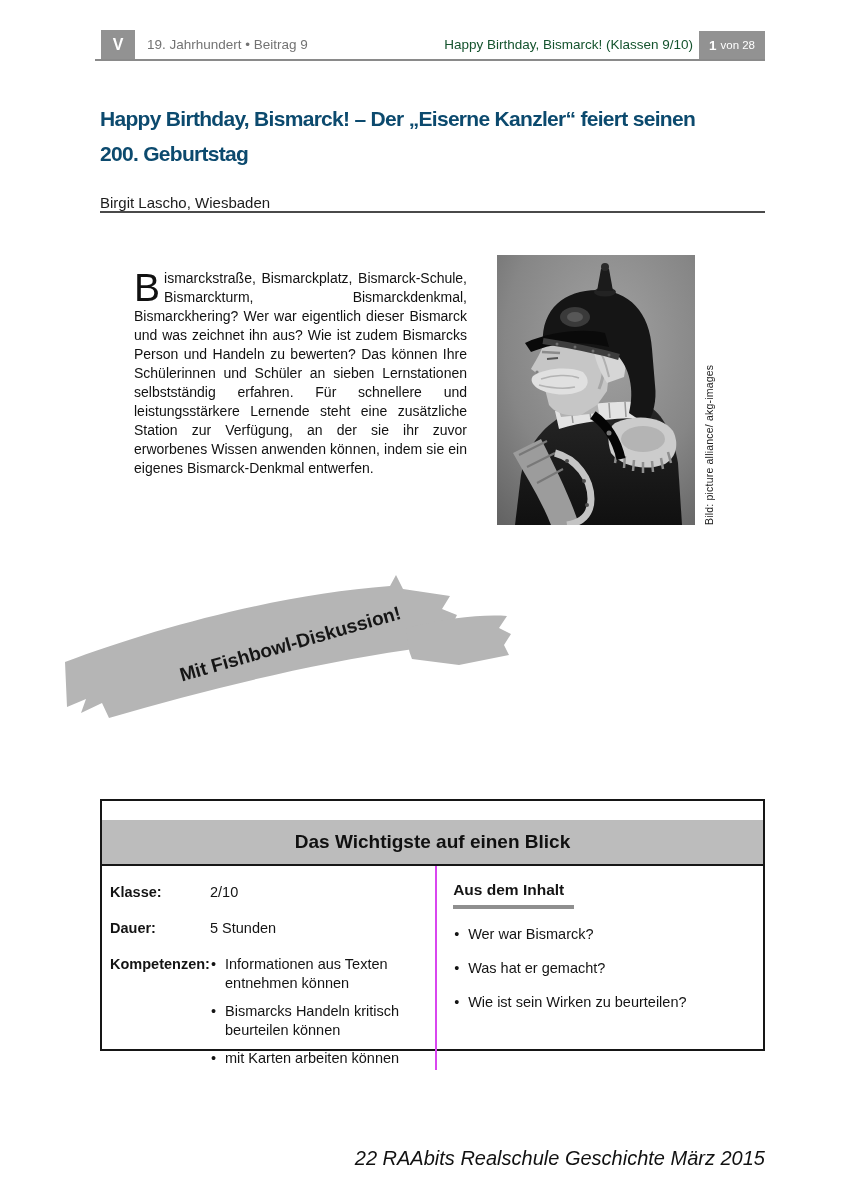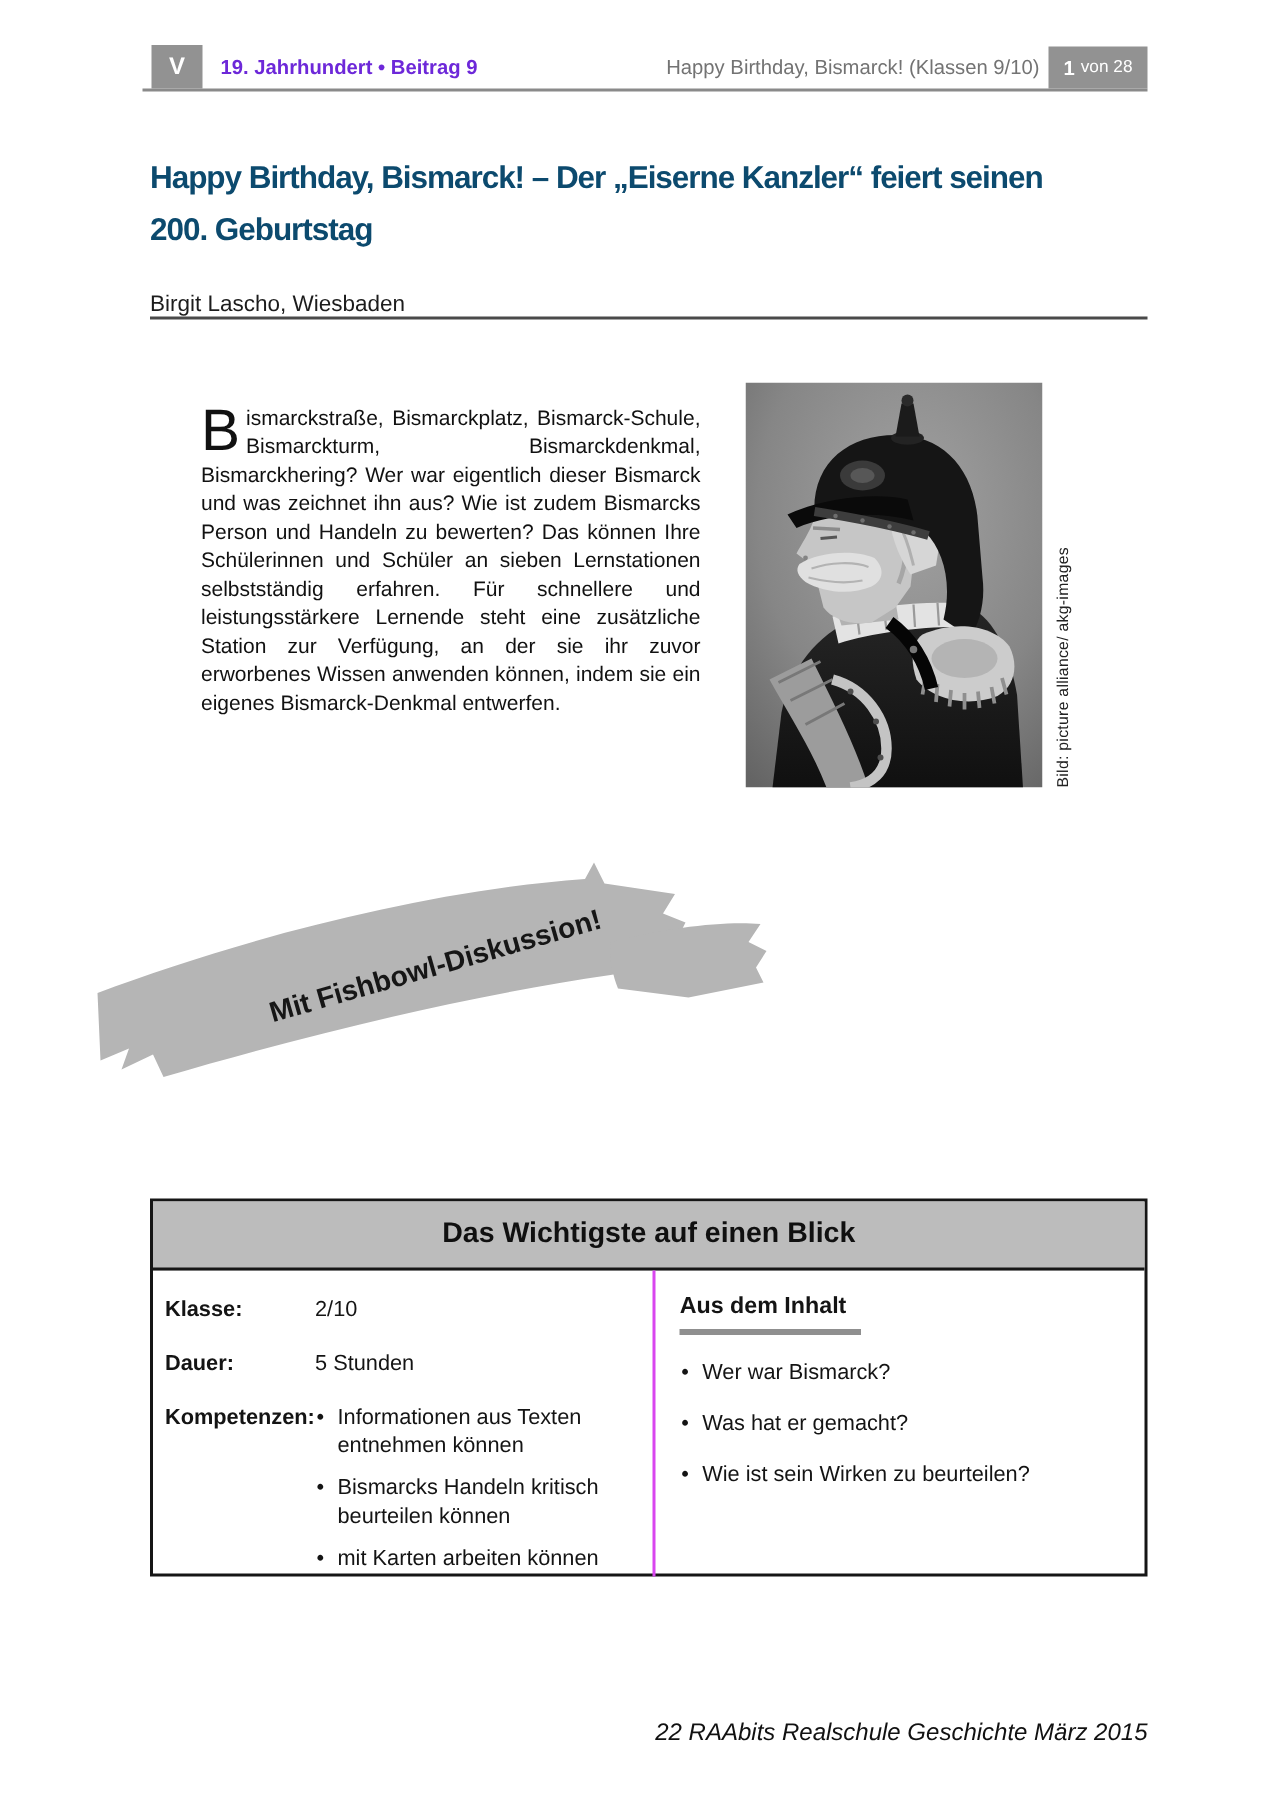--- a/index.html
+++ b/index.html
@@ -7,22 +7,22 @@
     position:relative;width:848px;height:1200px;background:#ffffff;
     font-family:"Liberation Sans", sans-serif;color:#141414;overflow:hidden;
     margin:0 auto;
   }
   
   .hdr-badge{
     position:absolute;left:101px;top:30px;width:34px;height:29px;
     background:#929292;color:#fff;font-size:16px;font-weight:bold;
     display:flex;align-items:center;justify-content:center;
   }
-  .hdr-left{position:absolute;left:147px;top:37px;font-size:13.5px;color:#6d28d9;font-weight:bold;}
-  .hdr-right{position:absolute;right:155px;top:37px;font-size:13.5px;color:#737373;}
+  .hdr-left{position:absolute;left:147px;top:37px;font-size:13.5px;color:#737373;}
+  .hdr-right{position:absolute;right:155px;top:37px;font-size:13.5px;color:#14532d;}
   .hdr-page{
     position:absolute;left:699px;top:31px;width:66px;height:28px;
     background:#929292;color:#fff;display:flex;align-items:center;justify-content:center;gap:4px;
   }
   .hdr-page .num{font-weight:bold;font-size:13.5px;}
   .hdr-page .of{font-size:11.5px;}
   .hdr-rule{position:absolute;left:95px;top:59px;width:670px;height:2px;background:#8a8a8a;}
   
   .title{
     position:absolute;left:100px;top:101px;width:680px;
@@ -56,42 +56,42 @@
     font-family:"Liberation Sans", sans-serif;font-weight:bold;font-size:19px;fill:#161616;
   }
   
   .overview{
     position:absolute;left:100px;top:799px;width:665px;height:252px;
     border:2px solid #161616;box-sizing:border-box;background:#fff;
   }
   .ov-head{
     height:44px;background:#bcbcbc;border-bottom:2px solid #161616;
     display:flex;align-items:center;justify-content:center;
-    font-size:19px;font-weight:bold;color:#101010;
+    font-size:19px;font-weight:bold;color:#101010;margin-top:19px;
   }
   .ov-body{display:flex;height:204px;}
   .ov-left{width:50.7%;border-right:2px solid #d946ef;box-sizing:border-box;padding:17px 10px 8px 8px;}
   .ov-right{flex:1;padding:15px 12px 8px 16px;}
   .ov-row{display:flex;margin-bottom:17px;font-size:15px;line-height:19px;}
   .ov-label{width:100px;flex-shrink:0;font-weight:bold;font-size:14.5px;}
   .ov-value{font-size:14.5px;}
   ul.bullets{list-style:none;margin:0;padding:0;flex:1;}
   ul.bullets li{
     position:relative;padding-left:15px;margin-bottom:9px;
     font-size:14.5px;line-height:19px;
   }
   ul.bullets li::before{content:"\2022";position:absolute;left:1px;top:0;}
   ul.bullets.wide li{margin-bottom:15px;}
   .inhalt-title{
     display:inline-block;font-weight:bold;font-size:15.5px;
     padding:0 10px 6px 0;border-bottom:4px solid #8f8f8f;margin-bottom:16px;text-align:right;
   }
   
   .footer{
-    position:absolute;right:83px;top:1147px;font-style:italic;font-size:16px;color:#111;
+    position:absolute;right:83px;top:1147px;font-style:italic;font-size:20px;color:#111;
   }
 </style>
 </head>
 <body>
 
 <div class="page">
 
   <div class="hdr-badge">V</div>
   <div class="hdr-left">19. Jahrhundert • Beitrag 9</div>
   <div class="hdr-right">Happy Birthday, Bismarck! (Klassen 9/10)</div>

